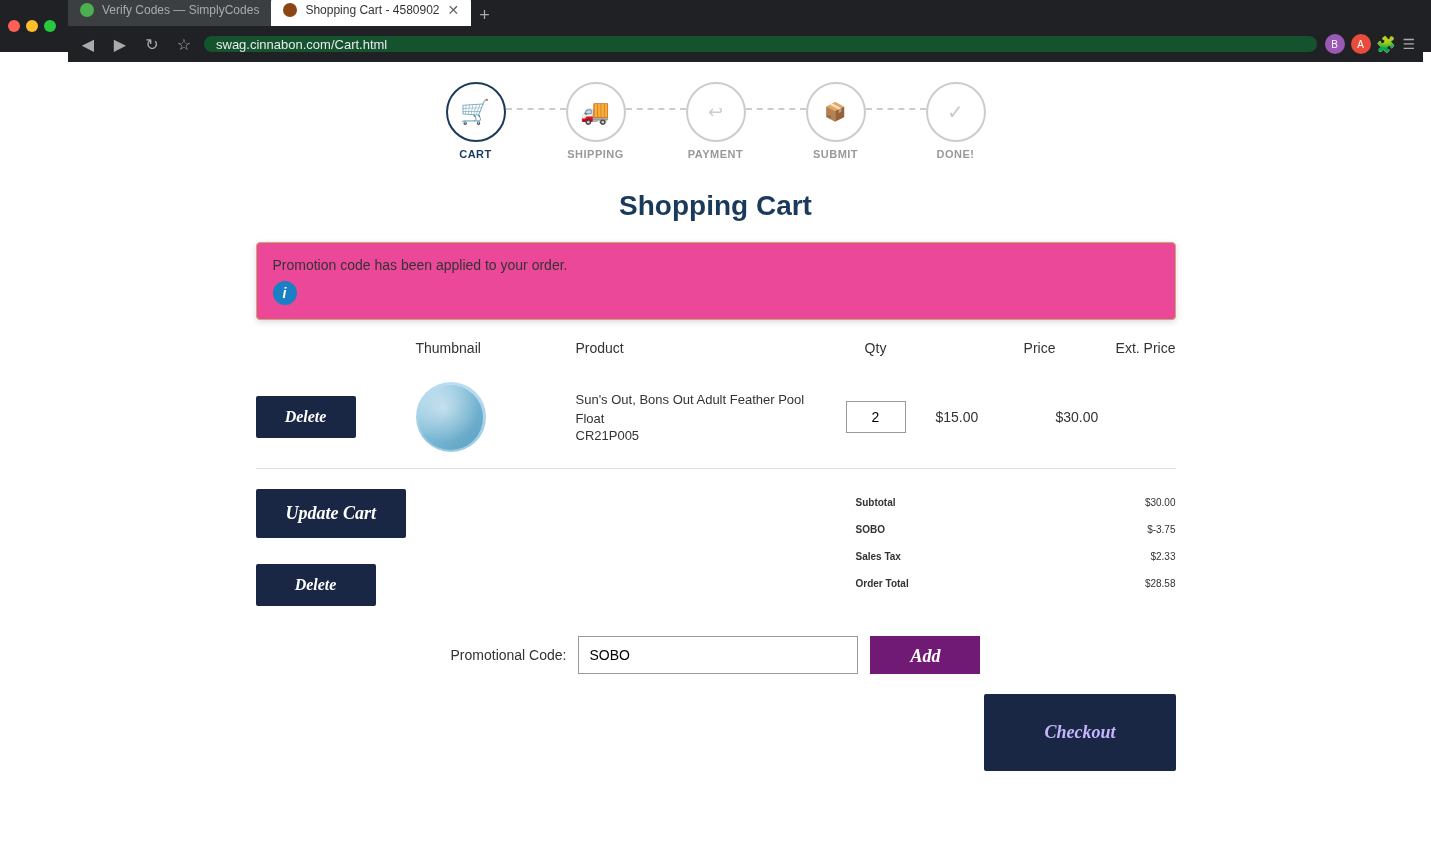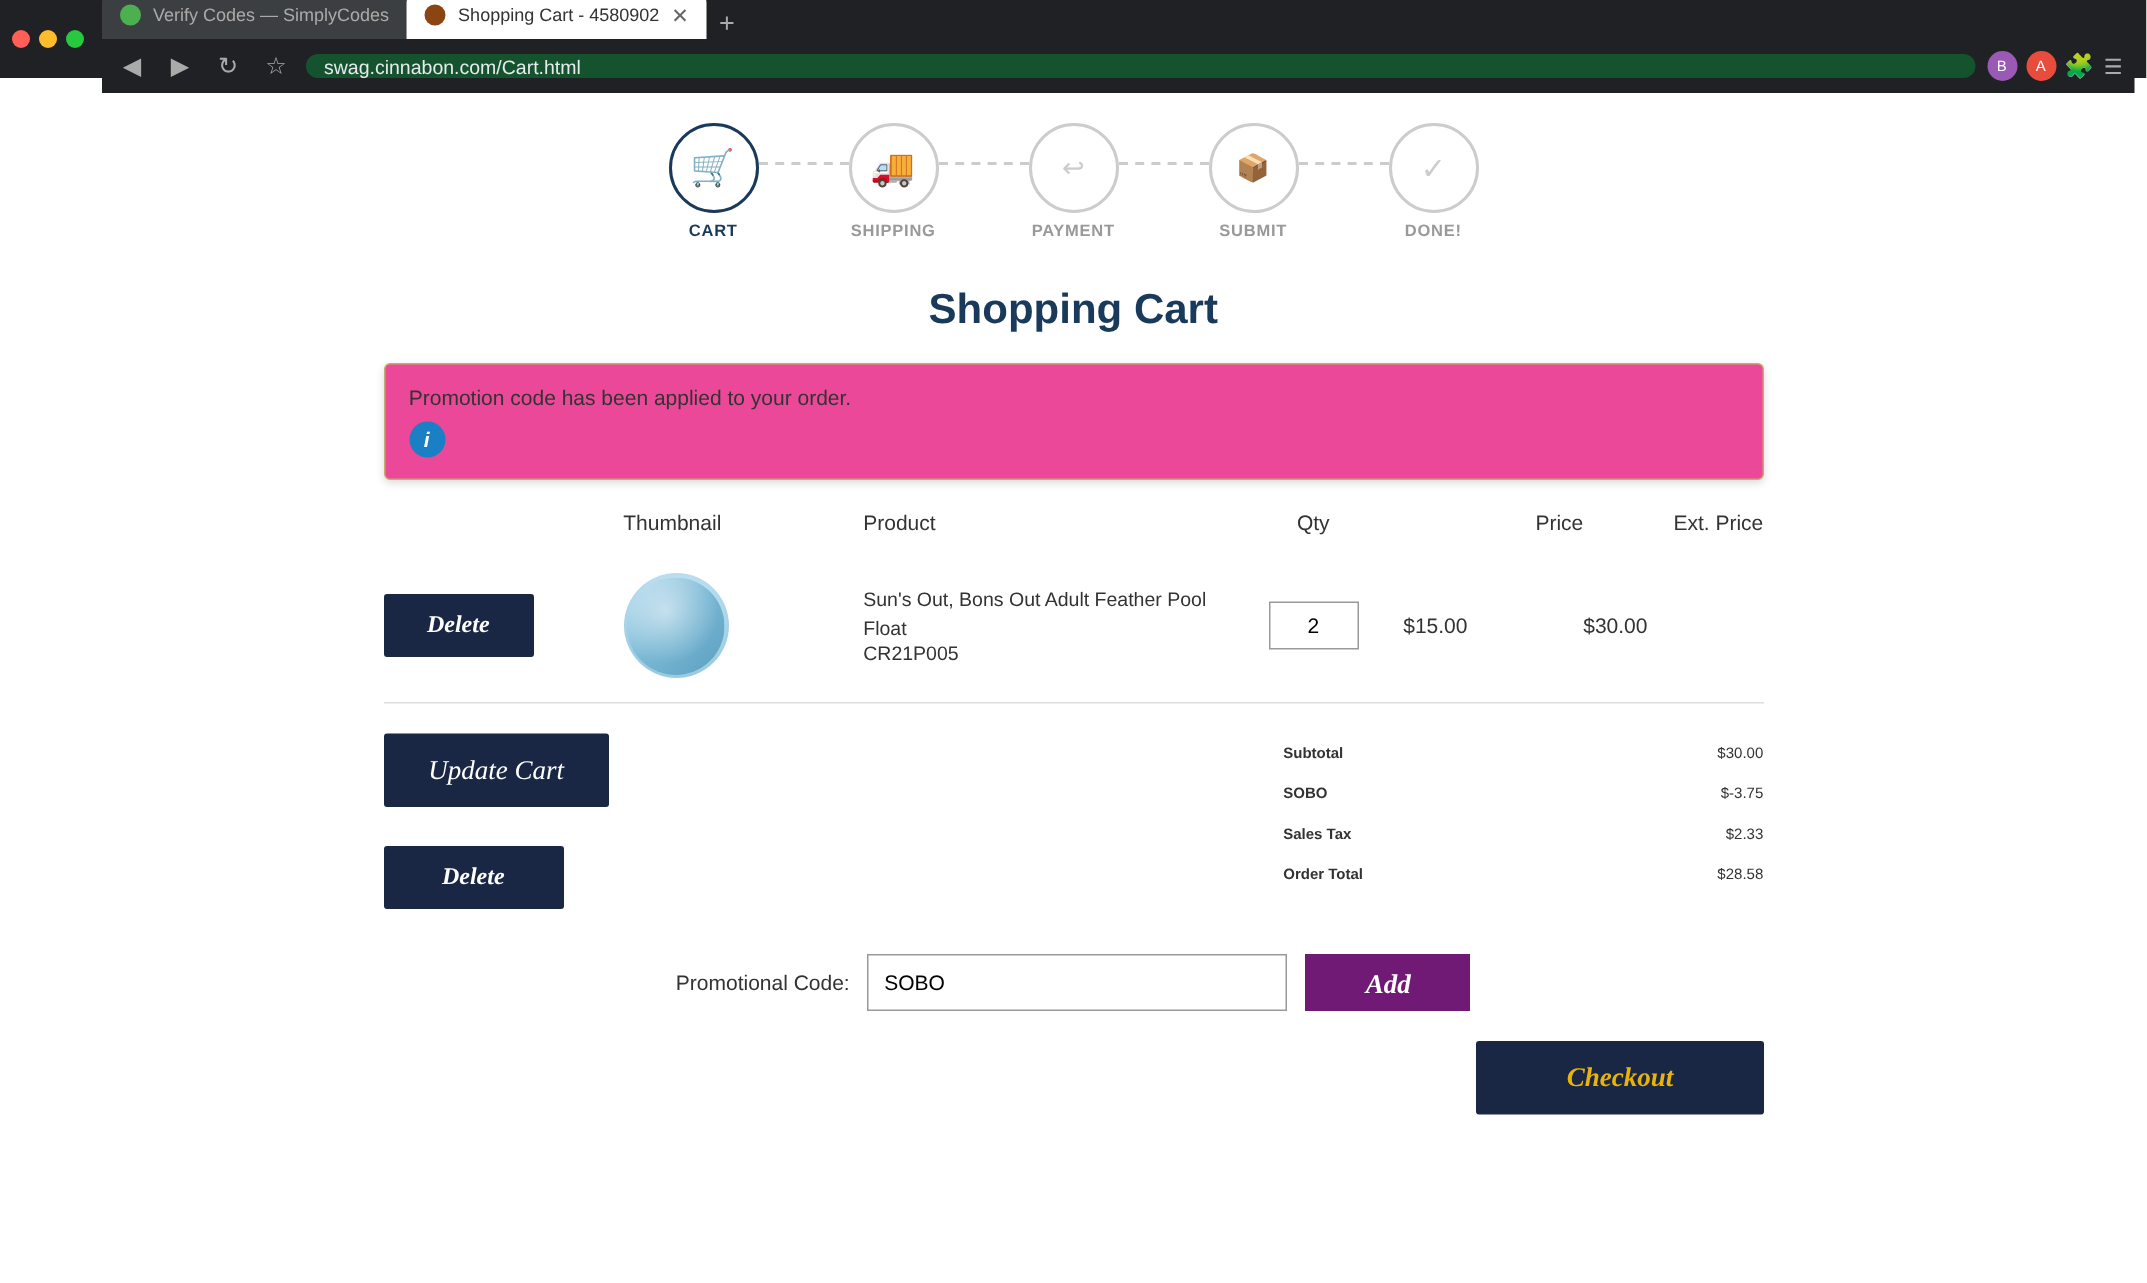--- a/index.html
+++ b/index.html
@@ -305,21 +305,21 @@
     }
 
     .update-cart-btn {
       background: #1a2744;
       color: #fff;
       border: none;
       padding: 14px 30px;
       font-size: 18px;
       font-family: 'Georgia', serif;
       font-style: italic;
-      font-weight: normal;
+      font-weight: bold;
       cursor: pointer;
       border-radius: 2px;
     }
 
     .summary-table {
       width: 320px;
     }
 
     .summary-row {
       display: flex;
@@ -394,23 +394,23 @@
     .checkout-section {
       max-width: 960px;
       margin: 20px auto 0;
       padding: 0 20px;
       display: flex;
       justify-content: flex-end;
     }
 
     .checkout-btn {
       background: #1a2744;
-      color: #eab308;
-      border: none;
-      padding: 14px 60px;
+      color: #c4b5fd;
+      border: none;
+      padding: 28px 60px;
       font-size: 18px;
       font-family: 'Georgia', serif;
       font-style: italic;
       font-weight: bold;
       cursor: pointer;
       border-radius: 2px;
     }
 
     .two-col-layout {
       display: flex;

